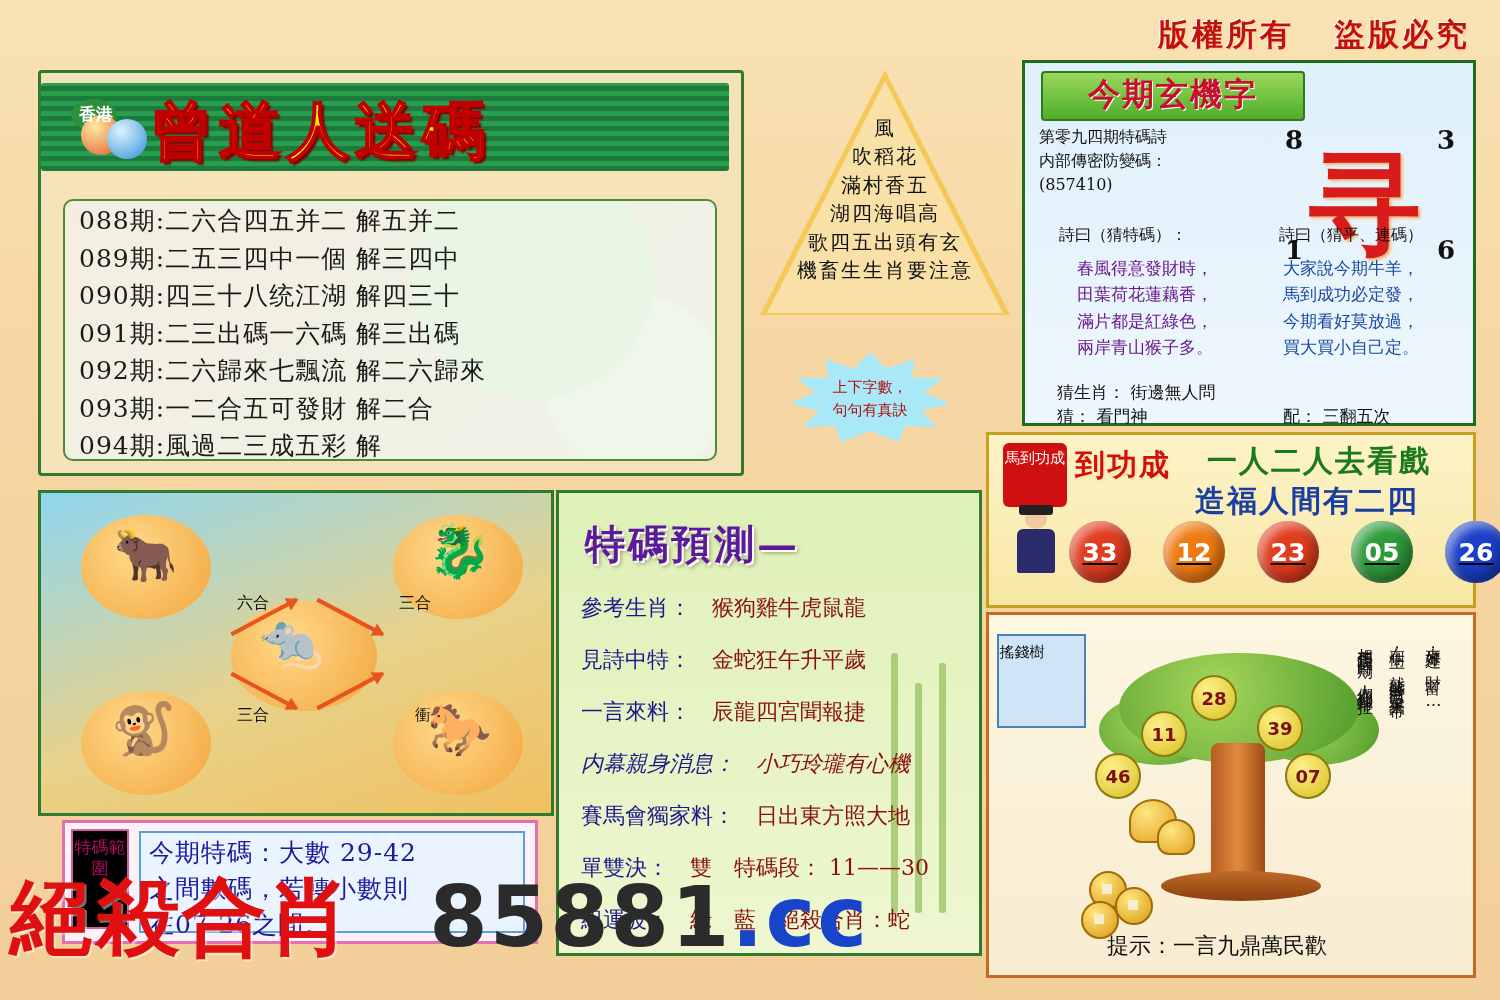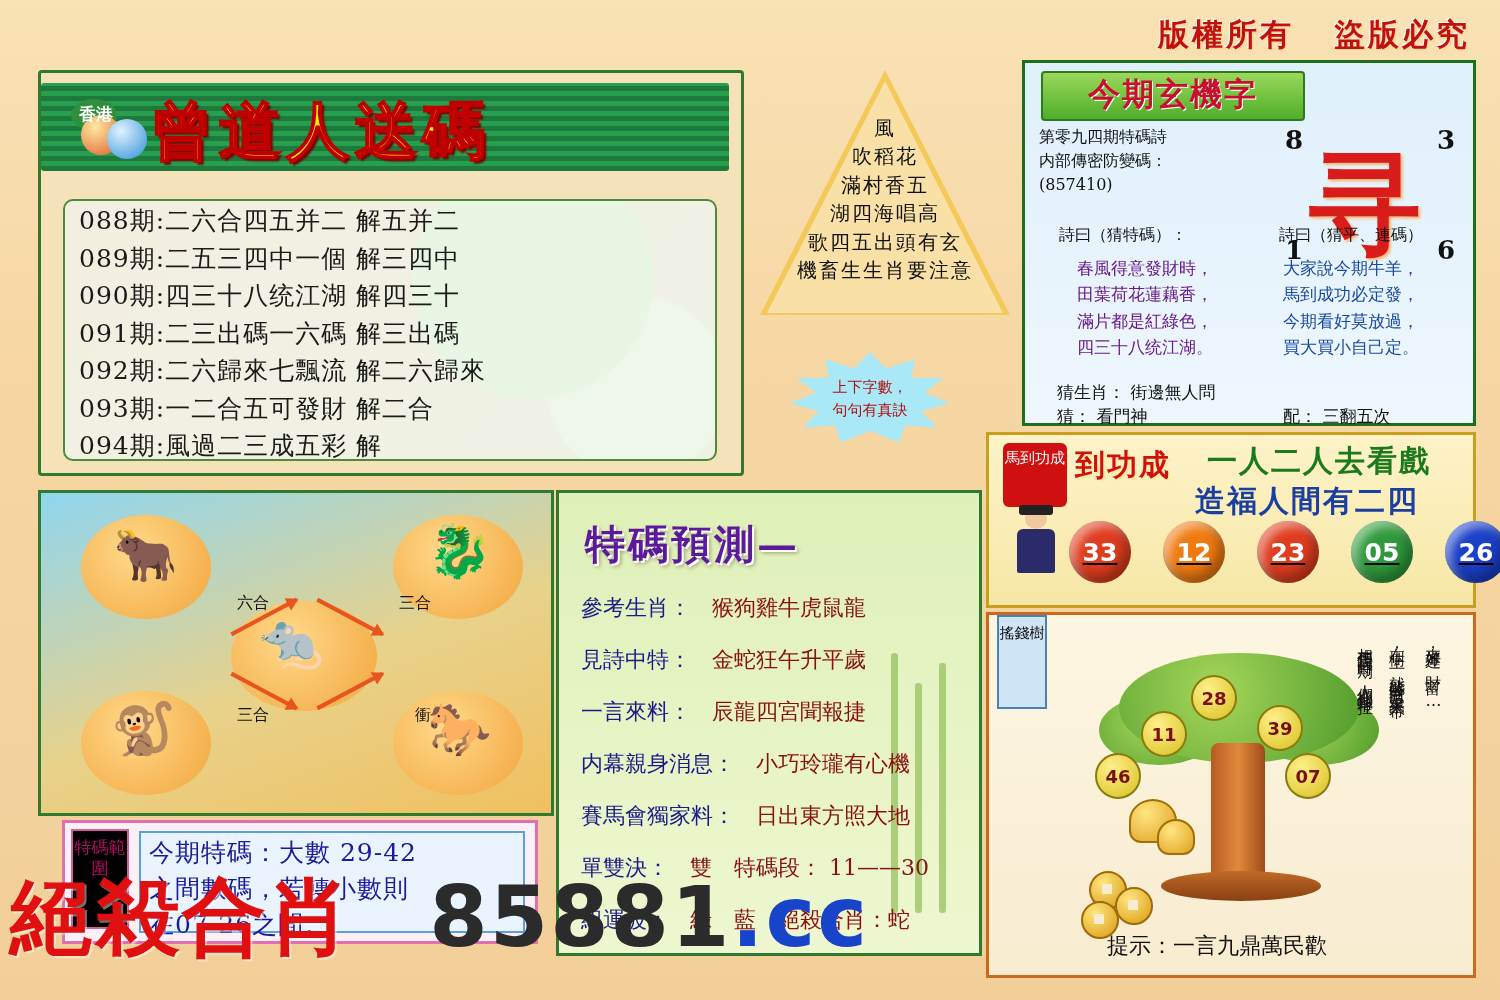--- a/index.html
+++ b/index.html
@@ -110,21 +110,21 @@
   .man .hat{position:absolute;left:8px;top:-4px;width:34px;height:10px;background:#222;border-radius:3px;}
   .man .body{position:absolute;left:6px;top:20px;width:38px;height:44px;background:#2b2b6b;border-radius:6px 6px 2px 2px;}
   .balls{position:absolute;left:80px;top:86px;display:flex;gap:32px;text-decoration:underline;}
   .ball{width:62px;height:62px;border-radius:50%;display:flex;align-items:center;justify-content:center;
     font-size:25px;font-weight:bold;color:#fff;font-family:"DejaVu Sans",sans-serif;
     box-shadow:inset -6px -8px 12px rgba(0,0,0,.35), inset 6px 6px 10px rgba(255,255,255,.5);}
 
   
   .rb{position:absolute;left:986px;top:612px;width:484px;height:360px;
     border:3px solid #c86a20;background:linear-gradient(180deg,#fdf6e2,#f8ecd0);}
-  .ladder{position:absolute;left:8px;top:0;width:46px;height:90px;background:#cfe4f5;border:2px solid #4a82b8;}
+  .ladder{position:absolute;left:8px;top:19px;width:46px;height:90px;background:#cfe4f5;border:2px solid #4a82b8;padding-left:39px;}
   .ladder .lt{position:absolute;left:0;top:6px;width:46px;text-align:center;font-size:15px;color:#111;
     font-family:"DejaVu Serif",serif;line-height:1.35;}
   .tree{position:absolute;left:110px;top:28px;width:280px;height:260px;}
   .canopy{position:absolute;left:20px;top:10px;width:240px;height:110px;border-radius:50%;
     background:radial-gradient(circle at 40% 35%,#a6d65a,#4e9a2a);}
   .canopy2{position:absolute;left:0px;top:52px;width:120px;height:70px;border-radius:50%;
     background:radial-gradient(circle at 40% 35%,#a6d65a,#4e9a2a);}
   .canopy3{position:absolute;left:160px;top:52px;width:120px;height:70px;border-radius:50%;
     background:radial-gradient(circle at 40% 35%,#a6d65a,#4e9a2a);}
   .trunk{position:absolute;left:112px;top:100px;width:54px;height:150px;
@@ -249,21 +249,21 @@
     <div class="cor n3">3</div>
     <div class="cor n1">1</div>
     <div class="cor n6">6</div>
 
     <div class="poem-head l">詩曰（猜特碼）：</div>
     <div class="poem-head r">詩曰（猜平、連碼）</div>
     <div class="poem l">
       <div>春風得意發財時，</div>
       <div>田葉荷花蓮藕香，</div>
       <div>滿片都是紅綠色，</div>
-      <div>四三十八统江湖。</div>
+      <div>兩岸青山猴子多。</div>
     </div>
     <div class="poem r">
       <div>大家說今期牛羊，</div>
       <div>馬到成功必定發，</div>
       <div>今期看好莫放過，</div>
       <div>買大買小自己定。</div>
     </div>
     <div class="rt-foot1">
       <span>猜生肖：</span>
       <span>街邊無人問</span>
@@ -369,21 +369,21 @@
       <span class="v">金蛇狂午升平歲</span>
     </div>
     <div class="row" style="top:100px;">
       <span class="k">參考生肖：</span>
       <span class="v">猴狗雞牛虎鼠龍</span>
     </div>
     <div class="row" style="top:204px;">
       <span class="k">一言來料：</span>
       <span class="v">辰龍四宮聞報捷</span>
     </div>
-    <div class="row" style="top:256px;">
+    <div class="row" style="top:256px;font-style:italic;">
       <span class="k">内幕親身消息：</span>
       <span class="v">小巧玲瓏有心機</span>
     </div>
     <div class="row" style="top:308px;">
       <span class="k">賽馬會獨家料：</span>
       <span class="v">日出東方照大地</span>
     </div>
     <div class="row" style="top:360px;">
       <span class="k">單雙決：</span>
       <span class="v">雙　特碼段： 11——30</span>

